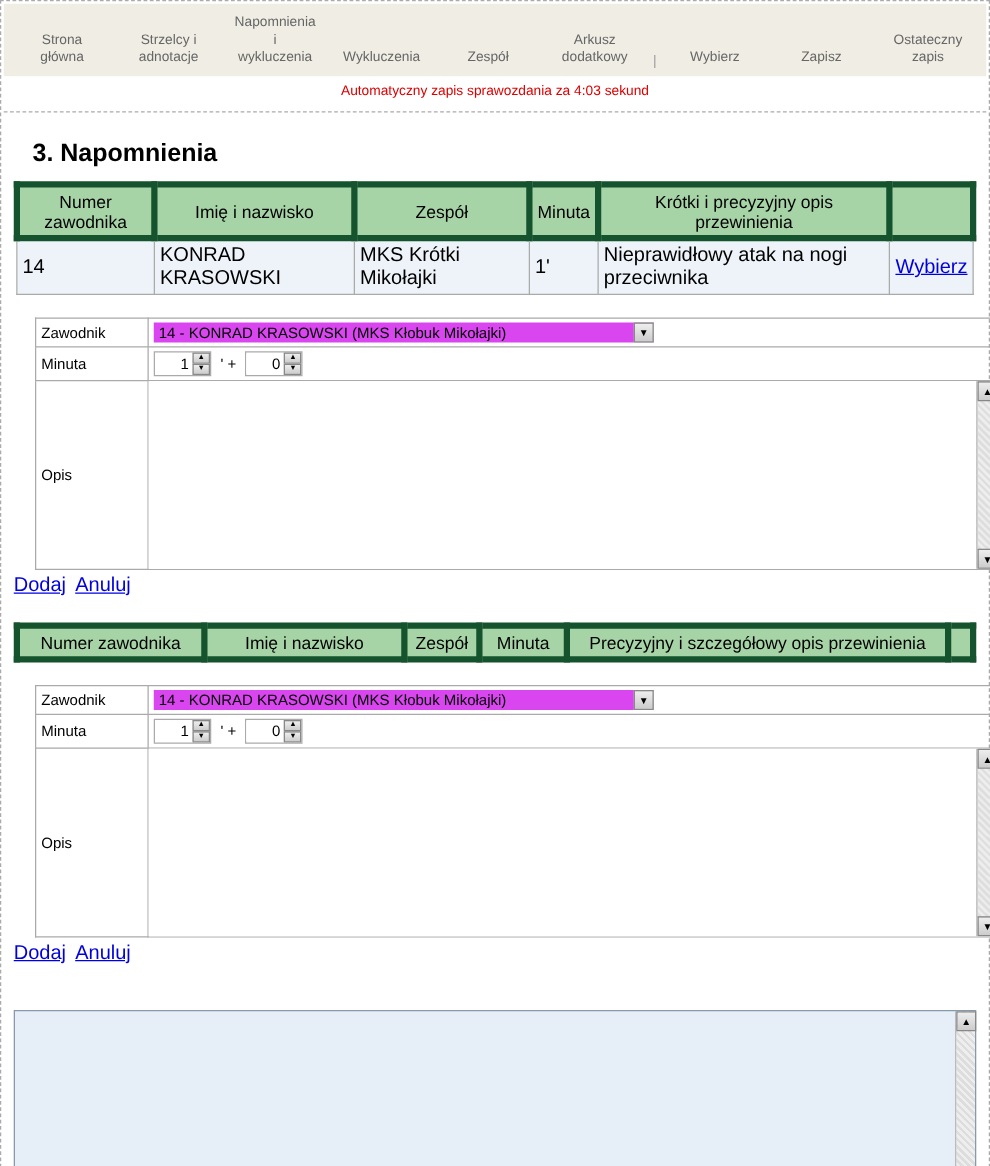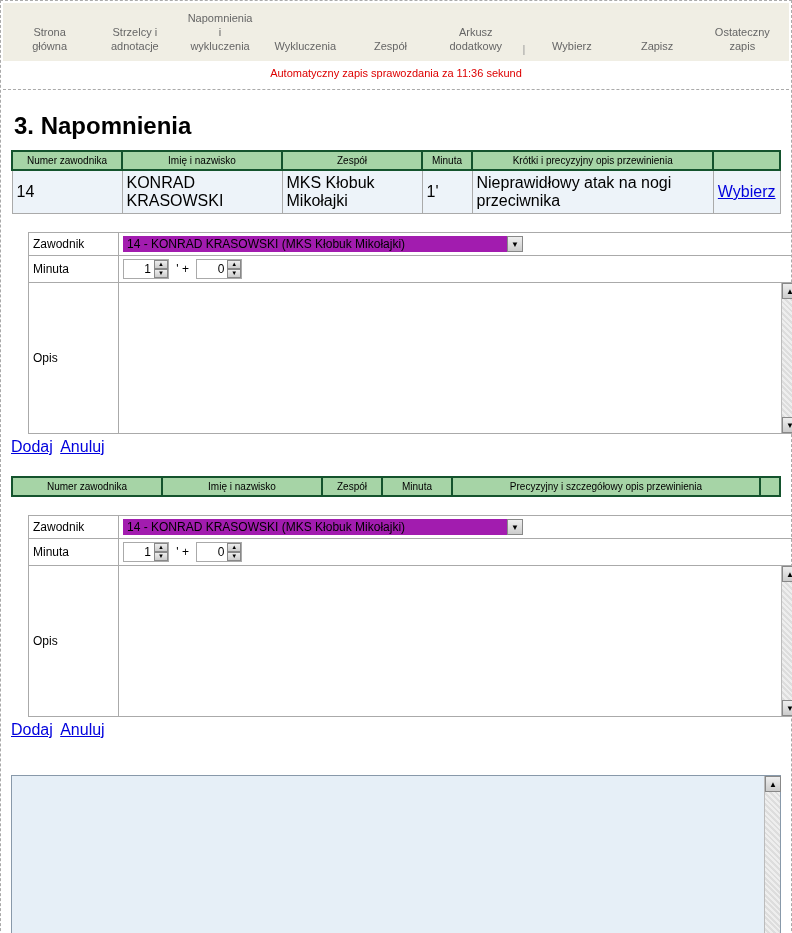--- a/index.html
+++ b/index.html
@@ -4,29 +4,29 @@
 <style>
 * { box-sizing: border-box; margin: 0; padding: 0; }
 body { font-family: Arial, sans-serif; font-size: 12px; color: #000; background: #fff; width: 792px; }
 .outer { border: 1px dashed #aaa; padding: 2px; }
 .navbar { background: #f0eee4; display: flex; align-items: flex-end; padding: 6px 4px; gap: 0; }
 .nav-item { color: #666; text-align: center; padding: 2px 8px; line-height: 14px; font-size: 11px; cursor: pointer; flex: 1; }
 .nav-sep { color: #999; padding: 0 4px; font-size: 11px; }
 .autosave { color: #d00; text-align: center; font-size: 11px; padding: 6px 0 10px; }
 .dashed-sep { border-top: 1px dashed #aaa; margin: 0; }
 .section { padding: 4px 8px 12px; }
-.section h2 { font-size: 24px; font-weight: bold; margin: 18px 3px 10px; }
+.section h2 { font-size: 20px; font-weight: bold; margin: 18px 15px 10px; }
 table.data { width: 100%; border-collapse: collapse; font-size: 12px; }
-table.data th { background: #a6d4a6; border: 2px solid #14532d; padding: 3px 4px; font-weight: normal; font-size: 10px; text-align: center; }
+table.data th { background: #a6d4a6; border: 5px solid #14532d; padding: 3px 4px; font-weight: normal; font-size: 14px; text-align: center; }
 table.data td { border: 1px solid #aaa; padding: 3px 4px; background: #edf3f9; font-size: 16px; }
 table.data td.link a { color: #00d; }
 table.form { width: 100%; border-collapse: collapse; font-size: 12px; margin-top: 18px; margin-left: 17px; }
 table.form td { border: 1px solid #aaa; padding: 3px 4px; }
 table.form td.lbl { width: 90px; background: #fff; }
-.dropdown { display: flex; align-items: center; background: #a21caf; width: 400px; }
+.dropdown { display: flex; align-items: center; background: #d946ef; width: 400px; }
 .dropdown-text { flex: 1; padding: 1px 4px; }
 .dropdown-btn { width: 16px; height: 16px; background: linear-gradient(#eee,#ccc); border: 1px solid #888; display: flex; align-items: center; justify-content: center; font-size: 8px; cursor: pointer; }
 .spinner { display: inline-flex; align-items: center; border: 1px solid #aaa; background: #fff; height: 20px; }
 .spinner input { width: 30px; border: none; text-align: right; padding: 1px 3px; font-size: 12px; outline: none; }
 .spin-btns { display: flex; flex-direction: column; }
 .spin-btn { width: 14px; height: 9px; background: linear-gradient(#eee,#ccc); border: 1px solid #888; font-size: 6px; line-height: 6px; text-align: center; cursor: pointer; }
 .plus { padding: 0 4px; }
 .textarea-wrap { position: relative; height: 150px; background: #fff; }
 .textarea { width: 100%; height: 100%; border: none; resize: none; outline: none; font-family: Arial; font-size: 12px; padding: 2px; }
 .scrollbar-v { position: absolute; right: 0; top: 0; bottom: 0; width: 16px; background: repeating-linear-gradient(45deg,#ddd,#ddd 2px,#eee 2px,#eee 4px); border-left: 1px solid #bbb; }
@@ -46,39 +46,39 @@
     <div class="nav-item">Strzelcy i<br>adnotacje</div>
     <div class="nav-item">Napomnienia i<br>wykluczenia</div>
     <div class="nav-item">Wykluczenia</div>
     <div class="nav-item">Zespół</div>
     <div class="nav-item">Arkusz<br>dodatkowy</div>
     <div class="nav-sep">|</div>
     <div class="nav-item">Wybierz</div>
     <div class="nav-item">Zapisz</div>
     <div class="nav-item">Ostateczny<br>zapis</div>
   </div>
-  <div class="autosave">Automatyczny zapis sprawozdania za 11:36 sekund</div>
+  <div class="autosave">Automatyczny zapis sprawozdania za 4:03 sekund</div>
   <div class="dashed-sep"></div>
 
   <div class="section">
     <h2>3. Napomnienia</h2>
     <table class="data">
       <tbody>
           <tr>
         <th style="width:110px">Numer zawodnika</th>
         <th style="width:160px">Imię i nazwisko</th>
         <th style="width:140px">Zespół</th>
         <th style="width:50px">Minuta</th>
         <th>Krótki i precyzyjny opis przewinienia</th>
         <th style="width:50px"></th>
       </tr>
       <tr>
         <td>14</td>
         <td>KONRAD KRASOWSKI</td>
-        <td>MKS Kłobuk Mikołajki</td>
+        <td>MKS Krótki Mikołajki</td>
         <td>1'</td>
         <td>Nieprawidłowy atak na nogi przeciwnika</td>
         <td class="link"><a href="#">Wybierz</a></td>
       </tr>
     </tbody>
       </table>
 
     <table class="form">
       <tbody>
           <tr>

